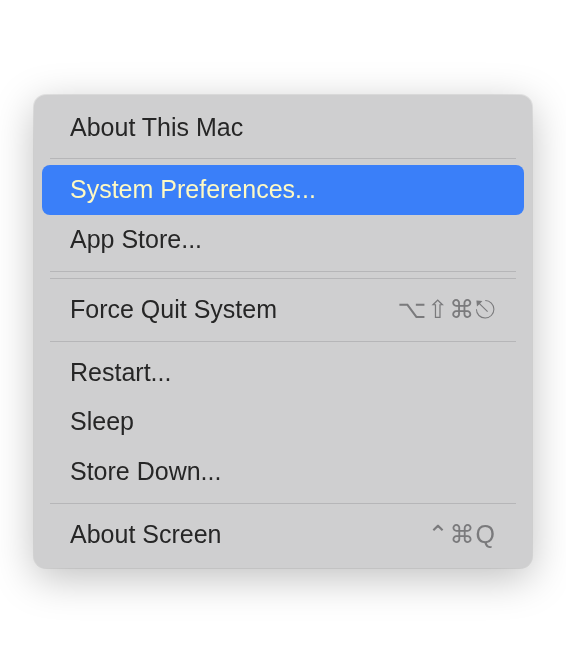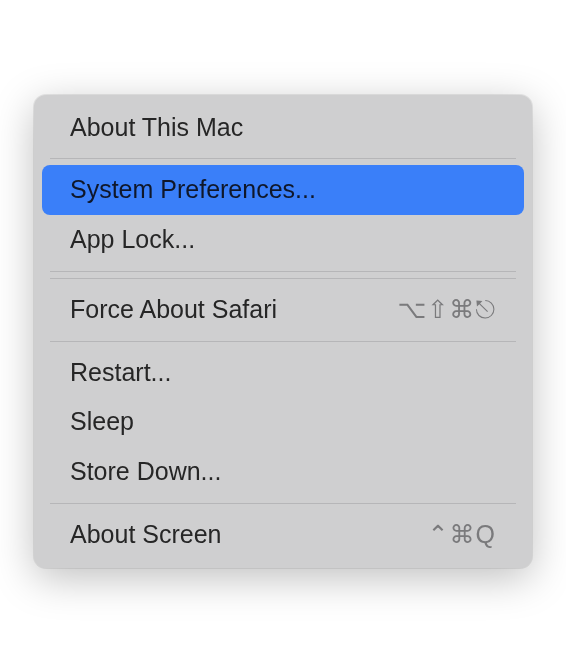--- a/index.html
+++ b/index.html
@@ -30,21 +30,21 @@
       padding: 8px 28px;
       font-size: 25px;
       color: #262626;
       cursor: default;
       margin: 0 8px;
       border-radius: 8px;
       line-height: 1.35;
     }
     .menu-item.highlighted {
       background: #3a7ff9;
-      color: #0f172a;
+      color: #fef9c3;
     }
     .menu-item-label {
       flex: 1;
       white-space: nowrap;
     }
     .menu-item-right {
       display: flex;
       align-items: center;
       gap: 3px;
       color: #7a7a7c;
@@ -72,30 +72,30 @@
     <span class="menu-item-label">About This Mac</span>
   </div>
 
   <div class="divider"></div>
 
   <div class="menu-item highlighted">
     <span class="menu-item-label">System Preferences...</span>
   </div>
 
   <div class="menu-item">
-    <span class="menu-item-label">App Lock...</span>
+    <span class="menu-item-label">App Store...</span>
   </div>
 
   <div class="divider"></div>
 
 
   <div class="divider"></div>
 
   <div class="menu-item">
-    <span class="menu-item-label">Force About Safari</span>
+    <span class="menu-item-label">Force Quit System</span>
     <span class="menu-item-right">⌥⇧⌘⎋</span>
   </div>
 
   <div class="divider"></div>
 
   <div class="menu-item">
     <span class="menu-item-label">Restart...</span>
   </div>
 
   <div class="menu-item">

